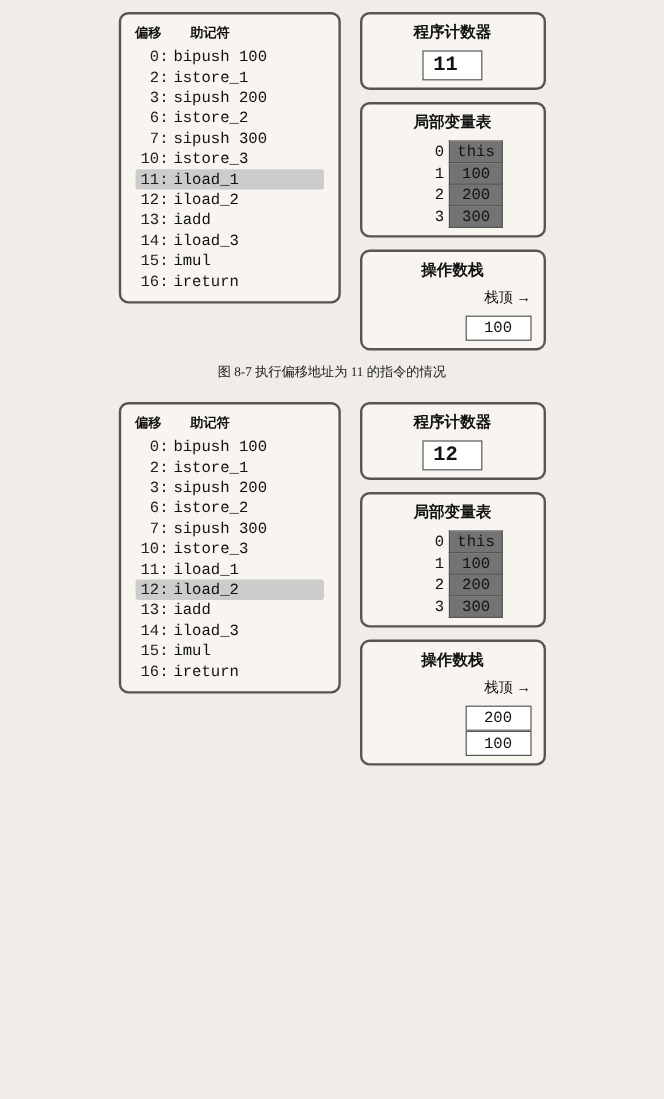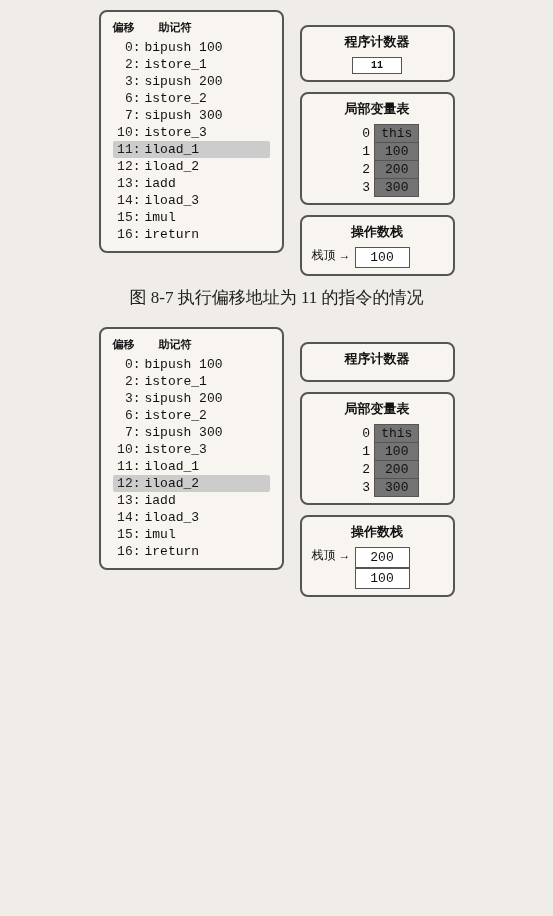--- a/index.html
+++ b/index.html
@@ -56,40 +56,38 @@
       padding-right: 4px;
       color: #222;
     }
     .bytecode-mnemonic {
       flex: 1;
     }
     .right-panels {
       display: flex;
       flex-direction: column;
       gap: 10px;
-      margin-top: 15px;
     }
     .panel-box {
       border: 2px solid #555;
       border-radius: 8px;
       background: #f8f5f0;
       padding: 6px 10px;
       min-width: 155px;
     }
     .panel-title {
       font-size: 13px;
       font-weight: bold;
       text-align: center;
       margin-bottom: 6px;
       font-family: 'SimSun', serif;
     }
     .pc-value {
       border: 1.5px solid #555;
-      text-align: center;
-      font-size: 10px;
+      font-size: 17px;
       font-weight: bold;
       padding: 2px 8px;
       margin: 0 auto;
       width: 50px;
       background: #fff;
     }
     .var-table {
       border-collapse: collapse;
       margin: 0 auto;
       font-size: 13px;
@@ -120,31 +118,31 @@
     }
     .stack-cell {
       border: 1.5px solid #555;
       background: #fff;
       width: 55px;
       text-align: center;
       padding: 2px 4px;
       font-size: 13px;
     }
     .caption {
-      font-size: 17px;
+      font-size: 11px;
       font-family: 'SimSun', serif;
       text-align: center;
       margin-top: 4px;
       margin-bottom: 8px;
       color: #222;
     }
     .stack-row {
       display: flex;
-      flex-direction: row;
-      align-items: flex-start;
+      flex-direction: column;
+      align-items: flex-end;
       gap: 4px;
     }
     .pc-center {
       display: flex;
       justify-content: center;
     }
   </style>
 </head>
 <body>
 
@@ -308,20 +306,23 @@
       <div class="bytecode-row">
         <span class="bytecode-offset">16:</span>
         <span class="bytecode-mnemonic">ireturn</span>
       </div>
     </div>
 
     <div class="right-panels">
 
       <div class="panel-box">
         <div class="panel-title">程序计数器</div>
+        <div class="pc-center">
+          <div class="pc-value">12</div>
+        </div>
       </div>
 
       <div class="panel-box">
         <div class="panel-title">局部变量表</div>
         <table class="var-table">
           <tbody>
               <tr>
             <td class="idx">0</td>
             <td>this</td>
           </tr>

